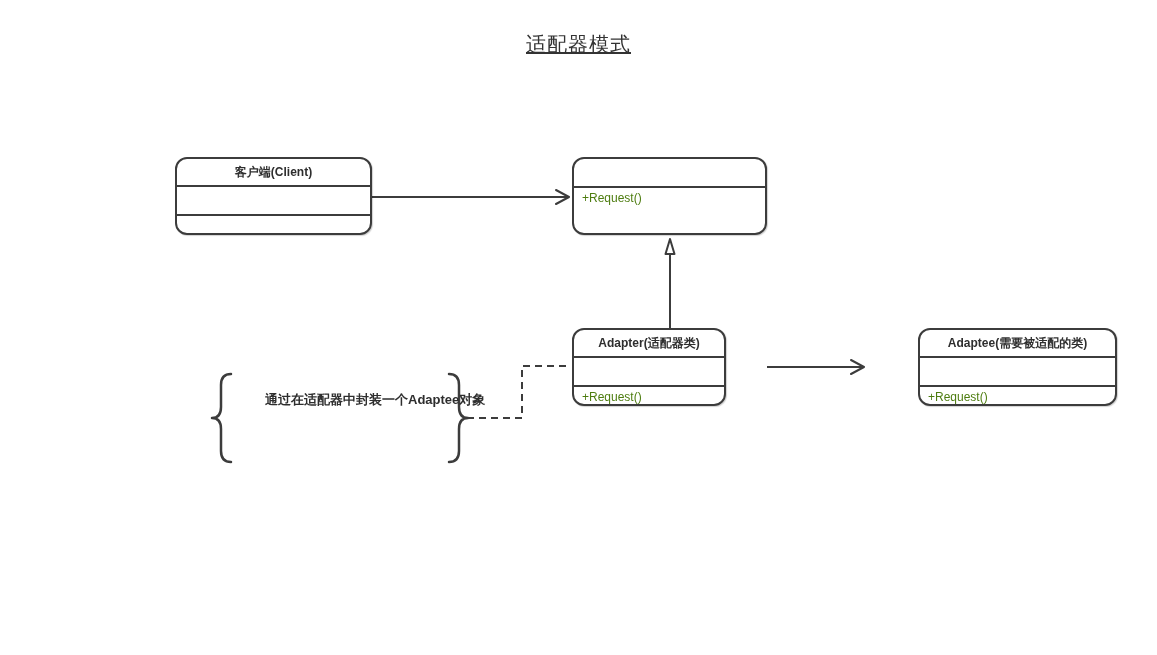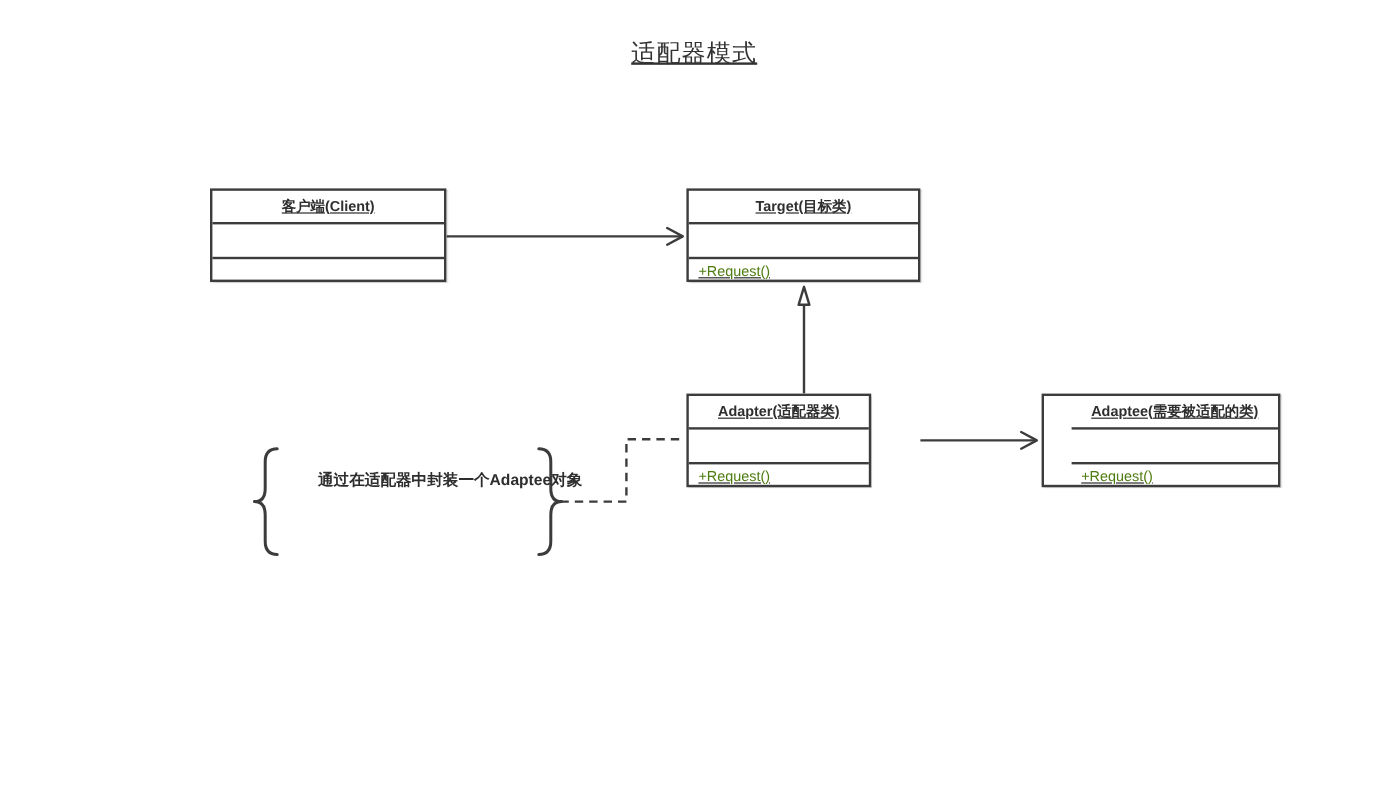--- a/index.html
+++ b/index.html
@@ -28,25 +28,24 @@
   svg.connector-layer {
     position: absolute;
     left: 0;
     top: 0;
     pointer-events: none;
   }
   .uml-box {
     position: absolute;
     background: #ffffff;
     border: 2px solid #3c3c3c;
-    border-radius: 0;
+    border-radius: 12px;
     box-shadow: 1px 1px 1px rgba(0,0,0,0.18);
     box-sizing: border-box;
     color: #2e2e2e;
-    text-decoration: underline;
   }
   .uml-title {
     height: 26px;
     border-bottom: 2px solid #3c3c3c;
     display: flex;
     align-items: center;
     justify-content: center;
     font-weight: bold;
     font-size: 12px;
     white-space: nowrap;
@@ -59,21 +58,21 @@
     height: 19px;
     display: flex;
     align-items: center;
     padding-left: 8px;
     font-size: 12px;
     color: #4d7c0f;
   }
   #box-client  { left: 175px; top: 157px; width: 197px; height: 78px; }
   #box-target  { left: 572px; top: 157px; width: 195px; height: 78px; }
   #box-adapter { left: 572px; top: 328px; width: 154px; height: 78px; }
-  #box-adaptee { left: 868px; top: 328px; width: 199px; height: 78px; padding-left: 23px; }
+  #box-adaptee { left: 918px; top: 328px; width: 199px; height: 78px; }
   #note-text {
     position: absolute;
     left: 233px;
     top: 383px;
     width: 222px;
     text-align: center;
     font-size: 13px;
     font-weight: bold;
     color: #2e2e2e;
     white-space: nowrap;
@@ -111,21 +110,20 @@
     </g>
   </svg>
 
   <div id="box-client" class="uml-box">
     <div class="uml-title">客户端(Client)</div>
     <div class="uml-attrs"></div>
     <div class="uml-methods"></div>
   </div>
 
   <div id="box-target" class="uml-box">
-    <div class="uml-title">Target(目标类)</div>
     <div class="uml-attrs"></div>
     <div class="uml-methods">+Request()</div>
   </div>
 
   <div id="box-adapter" class="uml-box">
     <div class="uml-title">Adapter(适配器类)</div>
     <div class="uml-attrs"></div>
     <div class="uml-methods">+Request()</div>
   </div>
 

